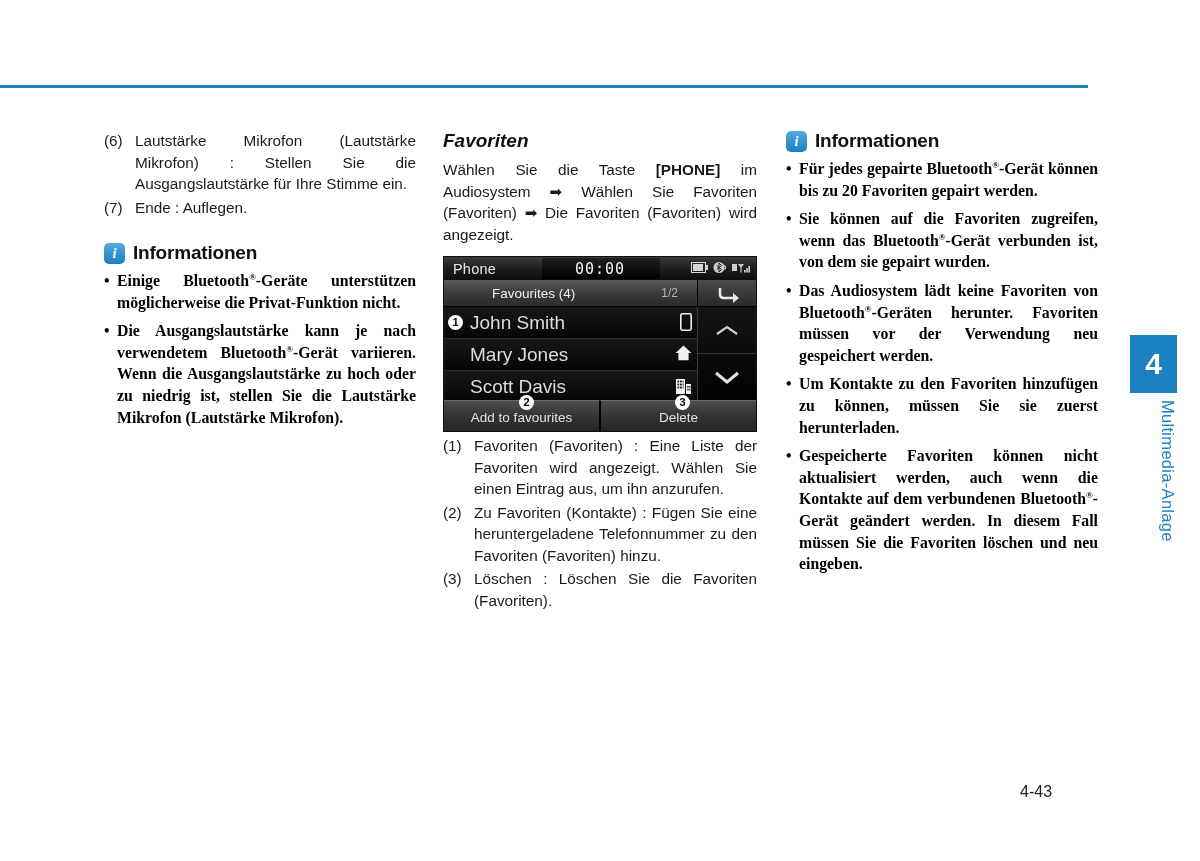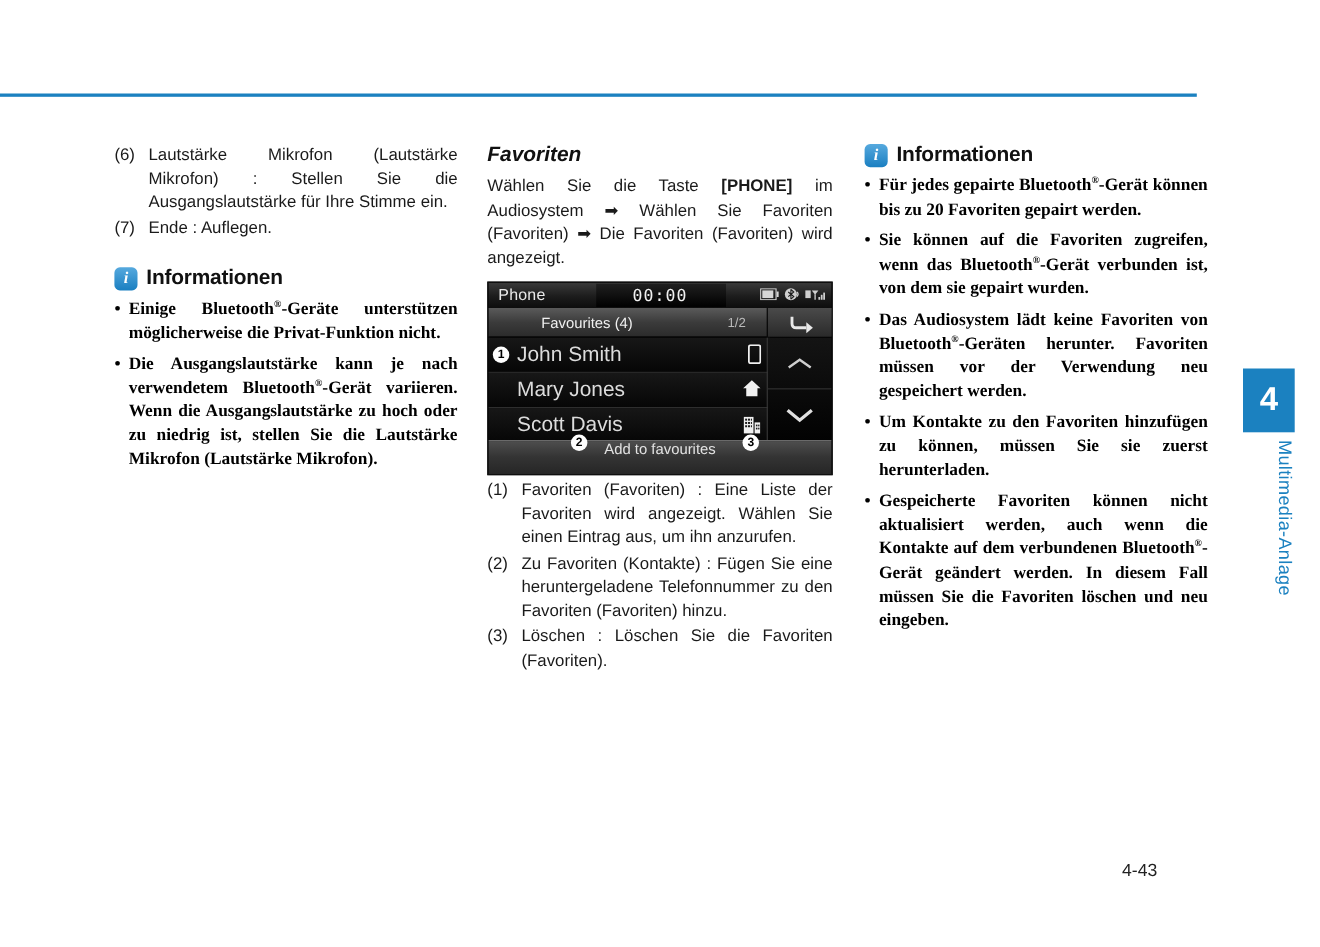--- a/index.html
+++ b/index.html
@@ -269,21 +269,21 @@
   .ui-scroll .half.top { border-bottom: 1px solid #333; }
 
   .ui-footer {
     position: relative;
     height: 33px;
     display: flex;
   }
   .ui-btn {
     flex: 1 1 50%;
     display: flex;
-    align-items: flex-start;
+    align-items: center;
     justify-content: center;
     color: #e3e3e3;
     font-size: 13.5px;
     background: linear-gradient(180deg,#4e4e4e 0%, #343434 45%, #242424 100%);
     border-top: 1px solid #6a6a6a;
   }
   .ui-btn + .ui-btn { border-left: 2px solid #000; }
 
   
   .callout {
@@ -493,20 +493,23 @@
           <path d="M2 3 L13 12 L24 3" stroke="#e0e0e0" stroke-width="3" fill="none"></path>
         </svg>
       </div>
     </div>
   </div>
 
   <div class="ui-footer">
     <div class="ui-btn">
       <span>Add to favourites</span>
     </div>
+    <div class="ui-btn">
+      <span>Delete</span>
+    </div>
   </div>
 
   <span class="callout c2">2</span>
   <span class="callout c3">3</span>
 </div>
 
 <div class="col col-3">
   <div class="info-head" style="margin-top:0">
     <span class="info-icon">i</span>
     <span class="info-title">Informationen</span>

